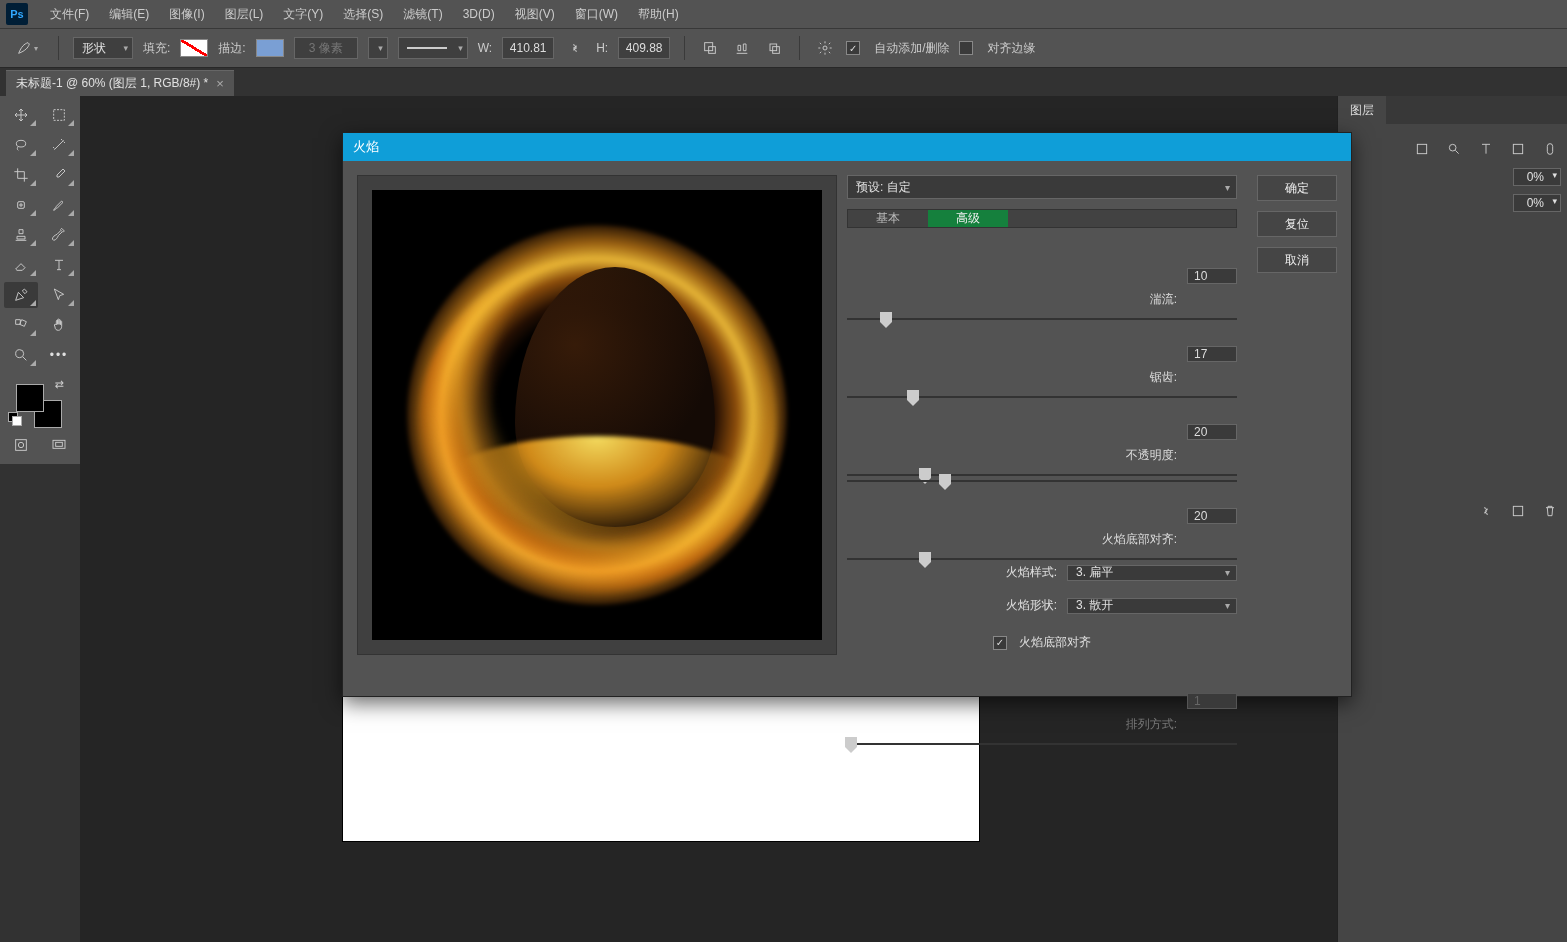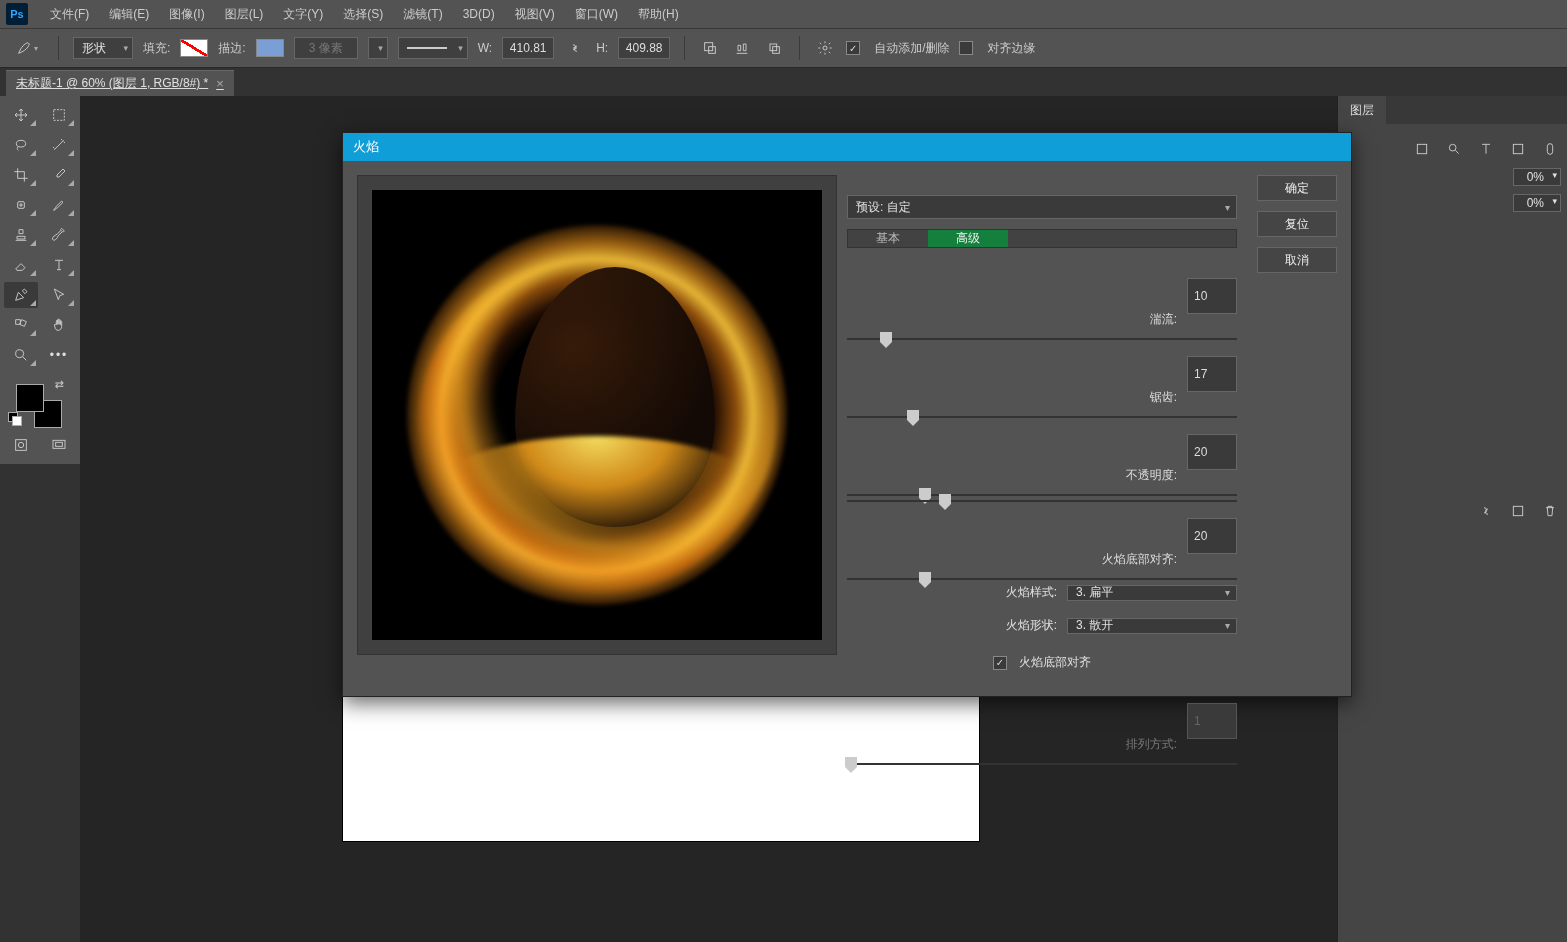--- a/index.html
+++ b/index.html
@@ -13,21 +13,21 @@
 .opt-dd::after { content:"▾"; position:absolute; right:4px; font-size:9px; color:#aaa; }
 .opt-label { color:#ccc; }
 .swatch { width:28px; height:18px; border:1px solid #888; }
 .swatch.none { background:linear-gradient(to top right, #fff 0%,#fff 45%,red 45%,red 55%,#fff 55%,#fff 100%); }
 .swatch.blue { background:#7a9fd4; }
 .num-in { background:#3f3f3f; border:1px solid #666; height:22px; width:52px; text-align:center; color:#ddd; }
 .icon-btn { width:22px; height:22px; display:flex; align-items:center; justify-content:center; color:#ccc; }
 .chk { width:14px; height:14px; border:1px solid #888; background:#3a3a3a; display:inline-flex; align-items:center; justify-content:center; font-size:10px; margin-right:4px; }
 .chk.on::after { content:"✓"; color:#ddd; }
 .tabbar { height:28px; background:#323232; display:flex; align-items:flex-end; padding-left:6px; }
-.doc-tab { background:#535353; padding:4px 10px; display:flex; align-items:center; gap:8px; border-top:1px solid #666; color:#ddd; font-size:11px;text-decoration:underline; }
+.doc-tab { background:#535353; padding:4px 10px; display:flex; align-items:center; gap:8px; border-top:1px solid #666; color:#ddd; font-size:11px; }
 .doc-tab .x { color:#aaa; font-size:13px; }
 .workspace { position:absolute; left:80px; top:96px; right:0; bottom:0; background:#252525; }
 .canvas { position:absolute; left:263px; top:260px; width:636px; height:485px; background:#fff; box-shadow:0 0 0 1px #000; }
 .toolbar { position:absolute; left:0; top:96px; width:80px; background:#535353; padding:6px 4px; display:grid; grid-template-columns:1fr 1fr; gap:4px; align-content:start; }
 .tool { width:34px; height:26px; display:flex; align-items:center; justify-content:center; border-radius:2px; color:#ddd; position:relative; }
 .tool.active { background:#3a3a3a; }
 .tool.tri::after { content:""; position:absolute; right:2px; bottom:2px; border:3px solid transparent; border-right-color:#aaa; border-bottom-color:#aaa; }
 .color-wells { grid-column:1/3; position:relative; height:50px; margin-top:6px; }
 .fg { position:absolute; left:12px; top:6px; width:28px; height:28px; background:#000; border:1px solid #aaa; z-index:2; }
 .bg { position:absolute; left:30px; top:22px; width:28px; height:28px; background:#000; border:1px solid #aaa; }
@@ -47,29 +47,29 @@
 .dialog { position:absolute; left:342px; top:132px; width:1010px; height:565px; background:#535353; border:1px solid #222; box-shadow:0 6px 20px rgba(0,0,0,.6); z-index:100; }
 .dlg-title { height:28px; background:#0f9ed8; display:flex; align-items:center; padding:0 10px; color:#fff; font-size:13px; }
 .dlg-body { position:absolute; top:28px; left:0; right:0; bottom:0; display:flex; padding:14px; gap:10px; }
 .preview-wrap { width:480px; height:480px; border:1px solid #333; background:#404040; padding:14px; }
 .preview { width:100%; height:100%; background:#000; position:relative; overflow:hidden; }
 .flame-ring { position:absolute; left:50%; top:50%; width:380px; height:380px; transform:translate(-50%,-50%); border-radius:50%; background:radial-gradient(circle at 50% 50%, transparent 38%, rgba(120,50,10,.3) 44%, rgba(255,140,20,.55) 52%, rgba(255,200,60,.9) 58%, rgba(255,160,30,.6) 64%, rgba(120,50,10,.2) 72%, transparent 80%); filter:blur(2px); }
 .flame-ring2 { position:absolute; left:50%; top:52%; width:360px; height:340px; transform:translate(-50%,-50%) rotate(-12deg); border-radius:50%; background:radial-gradient(circle at 60% 40%, transparent 44%, rgba(255,180,40,.5) 56%, rgba(255,120,10,.4) 64%, transparent 74%); filter:blur(3px); }
 .flame-arc { position:absolute; left:50%; top:68%; width:340px; height:120px; transform:translate(-50%,-50%); border-radius:50%; background:radial-gradient(ellipse at 50% 0%, rgba(255,230,100,.95) 0%, rgba(255,170,30,.8) 30%, transparent 60%); filter:blur(2px); }
 .flame-inner { position:absolute; left:54%; top:46%; width:200px; height:260px; transform:translate(-50%,-50%); border-radius:50% 50% 50% 50% / 60% 60% 40% 40%; background:radial-gradient(circle at 30% 30%, rgba(60,30,10,.9) 0%, rgba(20,10,5,1) 60%); }
 .controls { flex:1; display:flex; flex-direction:column; }
-.preset-row { display:flex; align-items:flex-start; gap:6px; margin-bottom:10px;margin-top:20px; }
+.preset-row { display:flex; align-items:flex-start; gap:6px; margin-bottom:10px; }
 .dd-wide { flex:1; background:#3a3a3a; border:1px solid #666; height:24px; display:flex; align-items:center; padding:0 8px; position:relative; }
 .dd-wide::after { content:"▾"; position:absolute; right:6px; font-size:10px; color:#aaa; }
 .tabs2 { display:flex; border:1px solid #333; background:#424242; height:32px; margin-bottom:10px; }
 .t2 { flex:0 0 80px; display:flex; align-items:center; justify-content:center; color:#bbb; }
 .t2.active { background:#15803d; color:#eee; }
 .slider-row { display:flex; align-items:center; justify-content:flex-end; gap:10px; margin:6px 0 2px; }
 .slider-row label { color:#ddd; text-align:right;margin-top:47px; }
-.val-in { background:#3a3a3a; border:1px solid #666; width:50px; height:36px; text-align:left; padding:4px 6px; color:#ddd; }
+.val-in { background:#3a3a3a; border:1px solid #666; width:50px; height:16px; text-align:left; padding:4px 6px; color:#ddd; }
 .slider { position:relative; height:18px; margin:0 0 6px; }
 .slider .track { position:absolute; left:0; right:0; top:8px; height:2px; background:#333; }
 .slider .thumb { position:absolute; top:2px; width:12px; height:10px; background:#ccc; transform:translateX(-50%); }
 .slider .thumb::after { content:""; position:absolute; left:0; top:10px; border:6px solid transparent; border-top-color:#ccc; }
 .dd-row { display:flex; align-items:center; justify-content:flex-end; gap:10px; margin:8px 0; }
 .dd-med { width:170px; background:#3a3a3a; border:1px solid #666; height:16px; display:flex; align-items:center; padding:0 8px; position:relative; }
 .dd-med::after { content:"▾"; position:absolute; right:6px; font-size:10px; color:#aaa; }
 .chk-row { display:flex; align-items:center; justify-content:center; gap:8px; margin:12px 0; }
 .disabled label { color:#777; }
 .disabled .val-in { color:#666; border-color:#555; }

